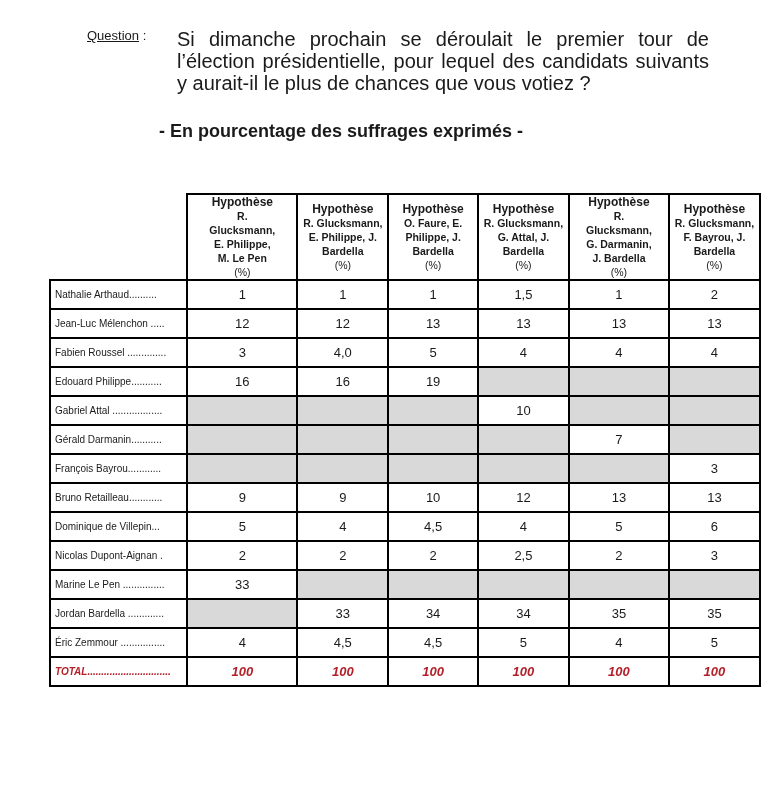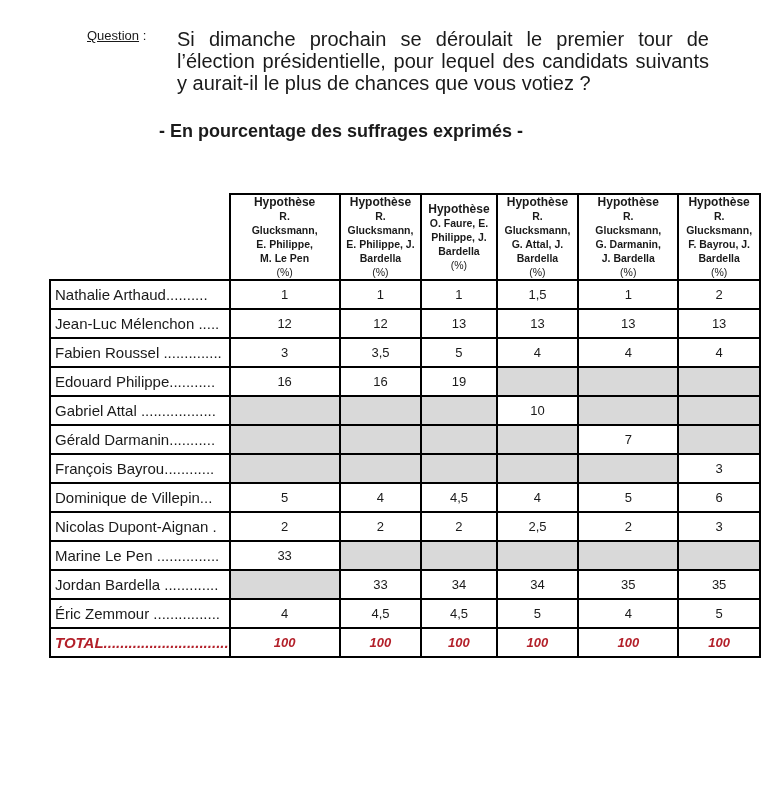--- a/index.html
+++ b/index.html
@@ -13,21 +13,21 @@
   .subtitle { position: absolute; left: 0; width: 682px; top: 121px; text-align: center;
               font-size: 18px; font-weight: bold; }
   table { position: absolute; left: 49px; top: 193px; border-collapse: collapse;
           table-layout: fixed; }
   td, th { border: 2px solid #000; padding: 0; }
   th { font-size: 10.5px; font-weight: bold; line-height: 14px; text-align: center;
        vertical-align: middle; height: 80px; }
   th .pct { font-weight: normal; }
   th.empty { border: none; }
   td { height: 27px; font-size: 13px; text-align: center; }
-  td.name { text-align: left; padding-left: 4px; font-size: 15px; white-space: nowrap; overflow: hidden; }
+  td.name { text-align: left; padding-left: 4px; font-size: 10px; white-space: nowrap; overflow: hidden; }
   td.na { background: #d9d9d9; }
   tr.total td { color: #b3202a; font-weight: bold; font-style: italic; }
   col.c0 { width: 140px; }
   col.cx { width: 94px; }
 </style>
 </head>
 <body>
 
 <div class="question">
   <div class="q-label"><span class="u">Question</span><span> :</span></div>
@@ -96,21 +96,21 @@
         <td>12</td>
         <td>12</td>
         <td>13</td>
         <td>13</td>
         <td>13</td>
         <td>13</td>
       </tr>
       <tr>
         <td class="name">Fabien Roussel ..............</td>
         <td>3</td>
-        <td>3,5</td>
+        <td>4,0</td>
         <td>5</td>
         <td>4</td>
         <td>4</td>
         <td>4</td>
       </tr>
       <tr>
         <td class="name">Edouard Philippe...........</td>
         <td>16</td>
         <td>16</td>
         <td>19</td>
@@ -137,20 +137,29 @@
         <td class="na"></td>
       </tr>
       <tr>
         <td class="name">François Bayrou............</td>
         <td class="na"></td>
         <td class="na"></td>
         <td class="na"></td>
         <td class="na"></td>
         <td class="na"></td>
         <td>3</td>
+      </tr>
+      <tr>
+        <td class="name">Bruno Retailleau............</td>
+        <td>9</td>
+        <td>9</td>
+        <td>10</td>
+        <td>12</td>
+        <td>13</td>
+        <td>13</td>
       </tr>
       <tr>
         <td class="name">Dominique de Villepin...</td>
         <td>5</td>
         <td>4</td>
         <td>4,5</td>
         <td>4</td>
         <td>5</td>
         <td>6</td>
       </tr>

